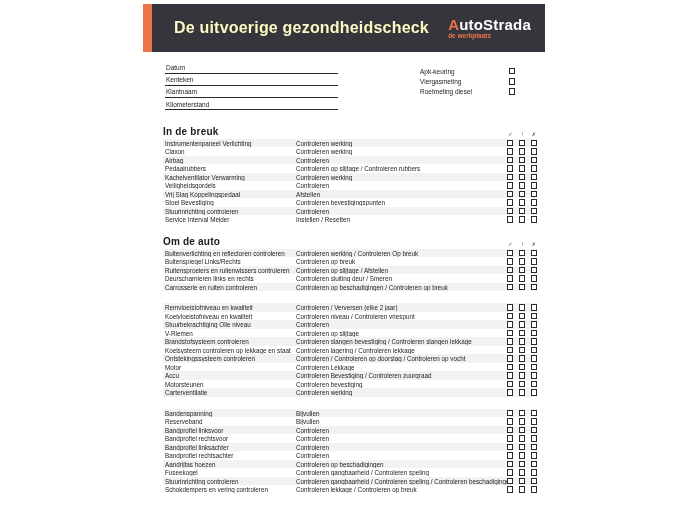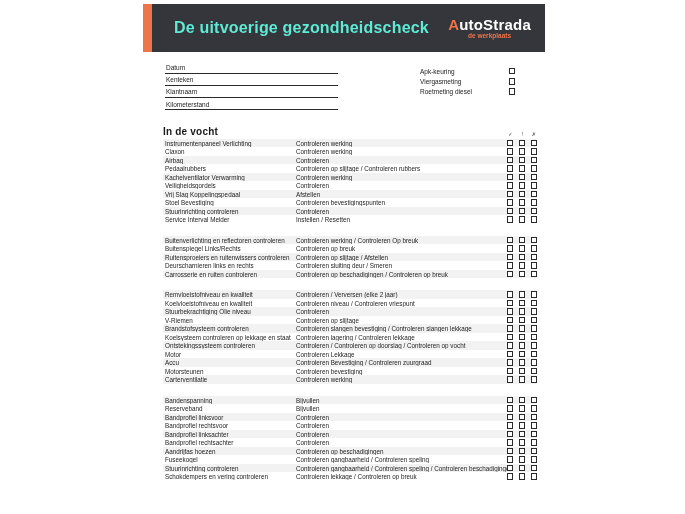--- a/index.html
+++ b/index.html
@@ -10,23 +10,23 @@
   }
   .sheet{position:relative;width:685px;height:514px;background:#fff;}
   .content{position:absolute;left:143px;top:0;width:402px;}
 
   
   .header{
     margin-top:4px;height:48px;background:#34363B;border-left:9px solid #EE744A;
     display:flex;align-items:center;box-sizing:border-box;
   }
   .header-title{
-    padding-left:22px;color:#5eead4;font-size:16px;font-weight:bold;letter-spacing:.2px;
+    padding-left:22px;color:#fef9c3;font-size:16px;font-weight:bold;letter-spacing:.2px;
   }
-  .logo{margin-left:auto;padding-right:14px;text-align:center;line-height:1;}
+  .logo{margin-left:auto;padding-right:14px;text-align:left;line-height:1;}
   .logo-main{font-size:15px;font-weight:bold;color:#fff;letter-spacing:.2px;}
   .logo-a{color:#EE744A;}
   .logo-sub{font-size:6.5px;font-weight:bold;color:#EE744A;margin-top:1px;}
 
   
   .form-area{display:flex;margin-top:13px;}
   .fields{margin-left:22px;width:173px;}
   .field{
     font-size:6.5px;color:#1c1c1c;border-bottom:1px solid #2a2a2a;
     padding:0 0 1px 1px;margin-bottom:3.4px;height:6.8px;line-height:6.8px;
@@ -100,21 +100,21 @@
   <div class="check-line">
     <span>Roetmeting diesel</span>
     <span class="cb"></span>
   </div>
 </div>
     </div>
 
     <div>
   <div class="section">
     <div class="sec-head">
-      <span class="sec-title">In de vocht</span>
+      <span class="sec-title">In de breuk</span>
       <span class="syms">
               <span class="sym">✓</span>
               <span class="sym">!</span>
               <span class="sym">✗</span>
             </span>
     </div>
     <div class="sec-body">
   <div class="row stripe">
     <span class="cell-item">Instrumentenpaneel Verlichting</span>
     <span class="cell-action">Controleren werking</span>
@@ -211,20 +211,28 @@
     <span class="boxes">
       <span class="cb"></span>
       <span class="cb"></span>
       <span class="cb"></span>
     </span>
   </div>
 </div>
   </div>
 
   <div class="section">
+    <div class="sec-head">
+      <span class="sec-title">Om de auto</span>
+      <span class="syms">
+              <span class="sym">✓</span>
+              <span class="sym">!</span>
+              <span class="sym">✗</span>
+            </span>
+    </div>
     <div class="sec-body">
   <div class="row stripe">
     <span class="cell-item">Buitenverlichting en reflectoren controleren</span>
     <span class="cell-action">Controleren werking / Controleren Op breuk</span>
     <span class="boxes">
       <span class="cb"></span>
       <span class="cb"></span>
       <span class="cb"></span>
     </span>
   </div>

